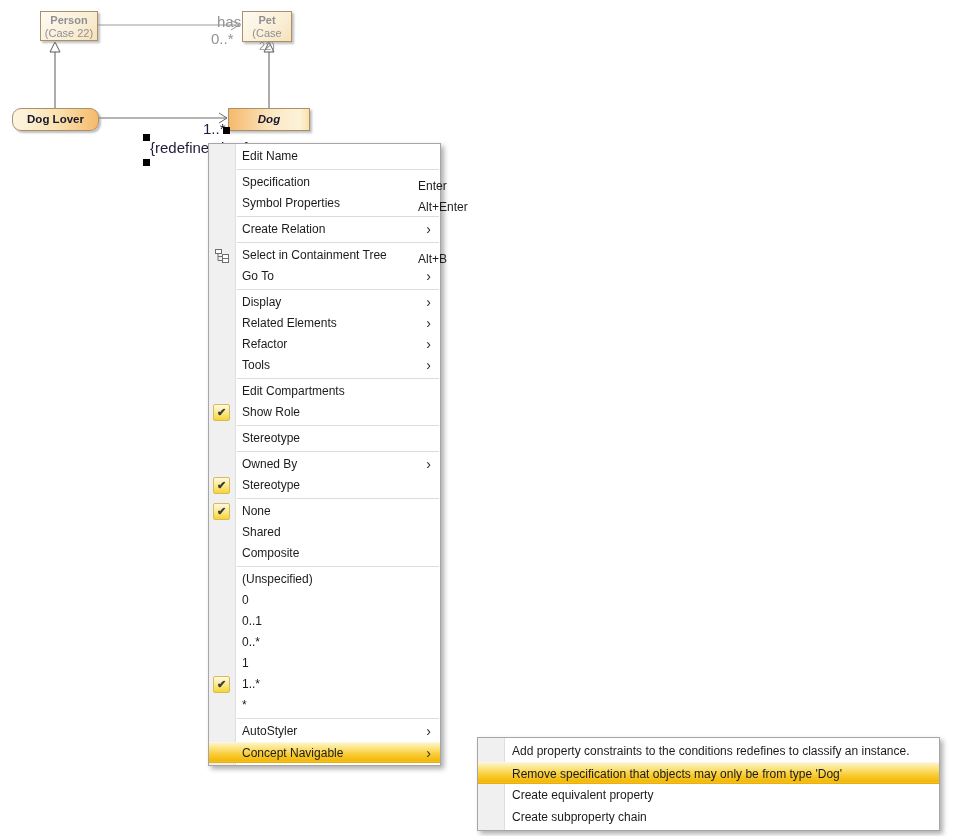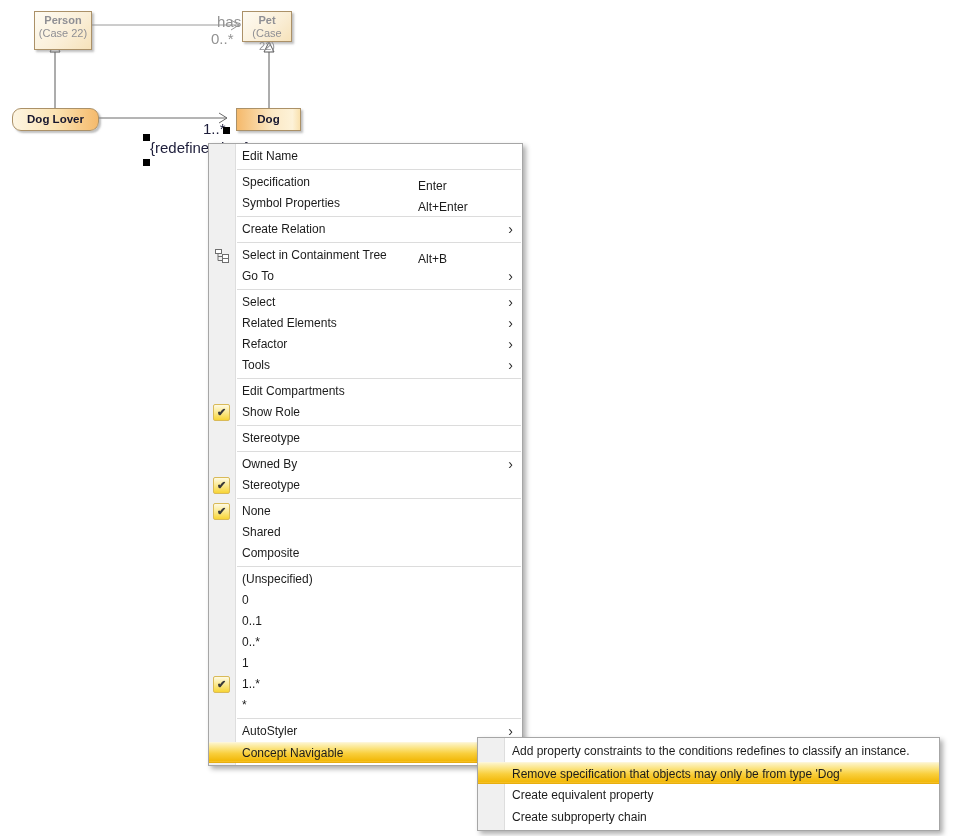--- a/index.html
+++ b/index.html
@@ -25,30 +25,31 @@
     text-align:center;z-index:2;
   }
   .case-box{
     background:linear-gradient(135deg,#fefbf3 0%,#faeed6 60%,#f6e2ba 100%);
     color:#8f8f94;font-size:11px;line-height:13px;padding-top:2px;
   }
   .case-box .title{font-weight:700;}
   .leaf-box{
     font-weight:700;font-size:11.5px;color:#16162e;line-height:21px;
   }
-  #box-person{left:34px;top:11px;width:58px;height:39px;}
+  #box-person{left:40px;top:11px;width:58px;height:30px;}
   #box-pet{left:242px;top:11px;width:50px;height:31px;}
   #box-doglover{
     left:12px;top:108px;width:87px;height:23px;
     background:linear-gradient(90deg,#fdf5e2 0%,#fbe3b2 50%,#f5ba6c 100%);
     border-radius:9px;
   }
   #box-dog{
-    left:236px;top:108px;width:65px;height:23px;
+    left:228px;top:108px;width:82px;height:23px;
     background:linear-gradient(90deg,#f5b96b 0%,#fbe8c4 55%,#fdf2d8 88%,#f9e1ae 100%);
+    font-style:italic;
   }
   .edge-label{position:absolute;font-size:15px;z-index:2;white-space:nowrap;}
   .edge-gray{color:#929292;}
   .edge-dark{color:#1d1d3a;}
   #lab-has{left:217px;top:13px;}
   #lab-has-mult{left:211px;top:30px;}
   #lab-dog-mult{left:203px;top:120px;}
   #lab-redefines{left:150px;top:139px;z-index:3;}
   .handle{position:absolute;width:7px;height:7px;background:#000;z-index:4;}
   #handle-tl{left:143px;top:134px;}
@@ -56,21 +57,21 @@
   #handle-bl{left:143px;top:159px;}
   #handle-br{left:223px;top:159px;}
 
   
   .menu{
     position:absolute;background:#ffffff;
     border:1px solid #a6a6a6;
     box-shadow:3px 3px 5px rgba(0,0,0,0.32);
     padding:2px 0;box-sizing:border-box;
   }
-  #context-menu{left:208px;top:143px;width:315px;z-index:10;}
+  #context-menu{left:208px;top:143px;width:233px;z-index:10;}
   #concept-submenu{left:477px;top:737px;width:463px;z-index:11;}
   .gutter{
     position:absolute;left:0;top:0;bottom:0;width:26px;
     background:#f0f0f0;border-right:1px solid #dedede;z-index:0;
   }
   .mi{
     position:relative;height:21px;line-height:21px;
     font-size:12px;color:#1b1b1b;padding-left:33px;z-index:1;
     white-space:nowrap;cursor:default;
   }
@@ -182,21 +183,21 @@
       <span>Select in Containment Tree</span>
       <span class="mi-shortcut">Alt+B</span>
     </div>
     <div class="mi">
       <span>Go To</span>
       <span class="mi-arrow">›</span>
     </div>
     <div class="sep"></div>
 
     <div class="mi">
-      <span>Select</span>
+      <span>Display</span>
       <span class="mi-arrow">›</span>
     </div>
     <div class="mi">
       <span>Related Elements</span>
       <span class="mi-arrow">›</span>
     </div>
     <div class="mi">
       <span>Refactor</span>
       <span class="mi-arrow">›</span>
     </div>

